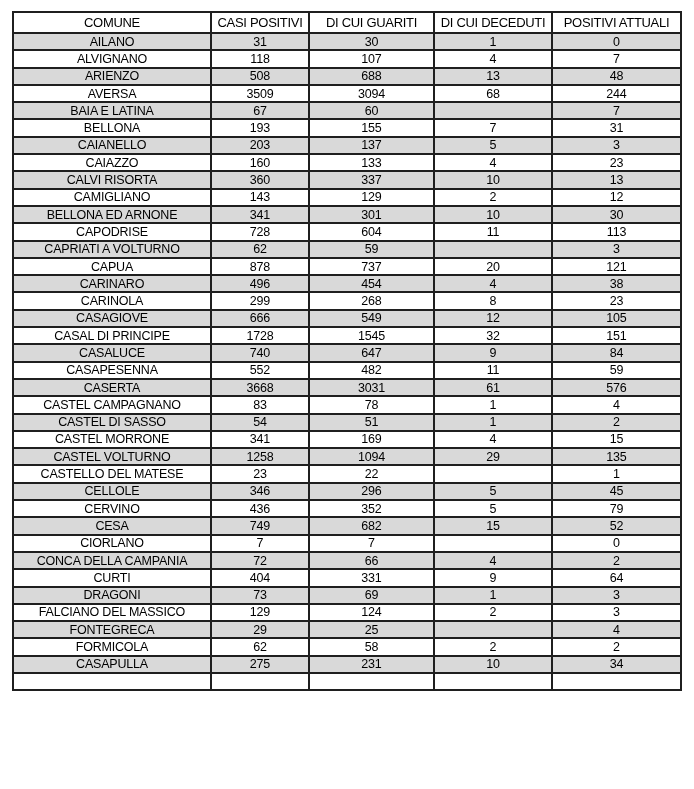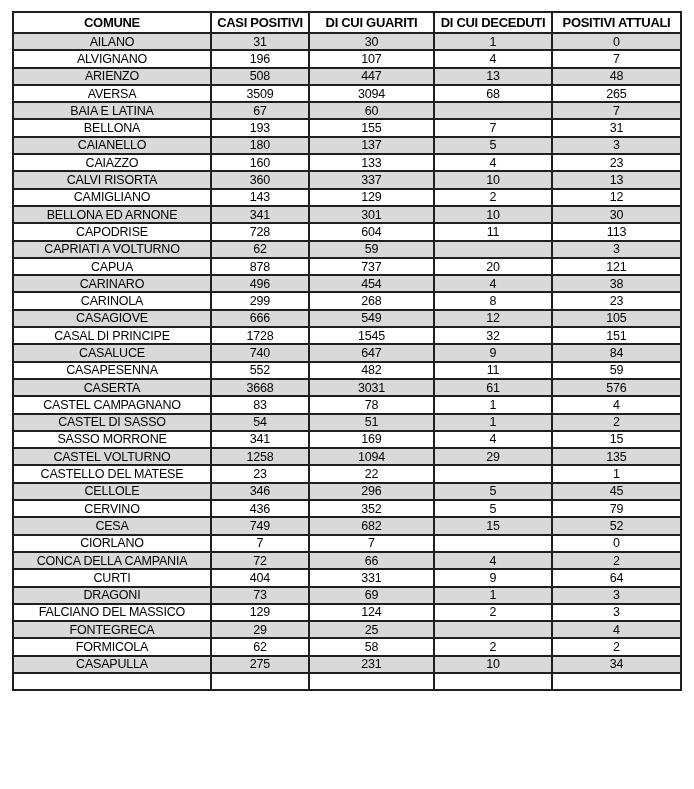--- a/index.html
+++ b/index.html
@@ -35,21 +35,21 @@
     padding: 0 2px;
     text-align: center;
     vertical-align: middle;
     color: #000000;
     white-space: nowrap;
     overflow: hidden;
   }
   .covid-table th {
     height: 21px;
     font-size: 13px;
-    font-weight: bold;
+    font-weight: normal;
     letter-spacing: -0.3px;
     background: #ffffff;
   }
   .covid-table td {
     height: 17.3px;
     font-size: 12.5px;
     font-weight: normal;
     letter-spacing: -0.2px;
   }
   .covid-table tbody tr:nth-child(odd) td { background: var(--row-shade); }
@@ -84,56 +84,56 @@
     <tbody>
         <tr>
           <td>AILANO</td>
           <td>31</td>
           <td>30</td>
           <td>1</td>
           <td>0</td>
         </tr>
         <tr>
           <td>ALVIGNANO</td>
-          <td>196</td>
+          <td>118</td>
           <td>107</td>
           <td>4</td>
           <td>7</td>
         </tr>
         <tr>
           <td>ARIENZO</td>
           <td>508</td>
-          <td>447</td>
+          <td>688</td>
           <td>13</td>
           <td>48</td>
         </tr>
         <tr>
           <td>AVERSA</td>
           <td>3509</td>
           <td>3094</td>
           <td>68</td>
-          <td>265</td>
+          <td>244</td>
         </tr>
         <tr>
           <td>BAIA E LATINA</td>
           <td>67</td>
           <td>60</td>
           <td></td>
           <td>7</td>
         </tr>
         <tr>
           <td>BELLONA</td>
           <td>193</td>
           <td>155</td>
           <td>7</td>
           <td>31</td>
         </tr>
         <tr>
           <td>CAIANELLO</td>
-          <td>180</td>
+          <td>203</td>
           <td>137</td>
           <td>5</td>
           <td>3</td>
         </tr>
         <tr>
           <td>CAIAZZO</td>
           <td>160</td>
           <td>133</td>
           <td>4</td>
           <td>23</td>
@@ -237,21 +237,21 @@
           <td>4</td>
         </tr>
         <tr>
           <td>CASTEL DI SASSO</td>
           <td>54</td>
           <td>51</td>
           <td>1</td>
           <td>2</td>
         </tr>
         <tr>
-          <td>SASSO MORRONE</td>
+          <td>CASTEL MORRONE</td>
           <td>341</td>
           <td>169</td>
           <td>4</td>
           <td>15</td>
         </tr>
         <tr>
           <td>CASTEL VOLTURNO</td>
           <td>1258</td>
           <td>1094</td>
           <td>29</td>

